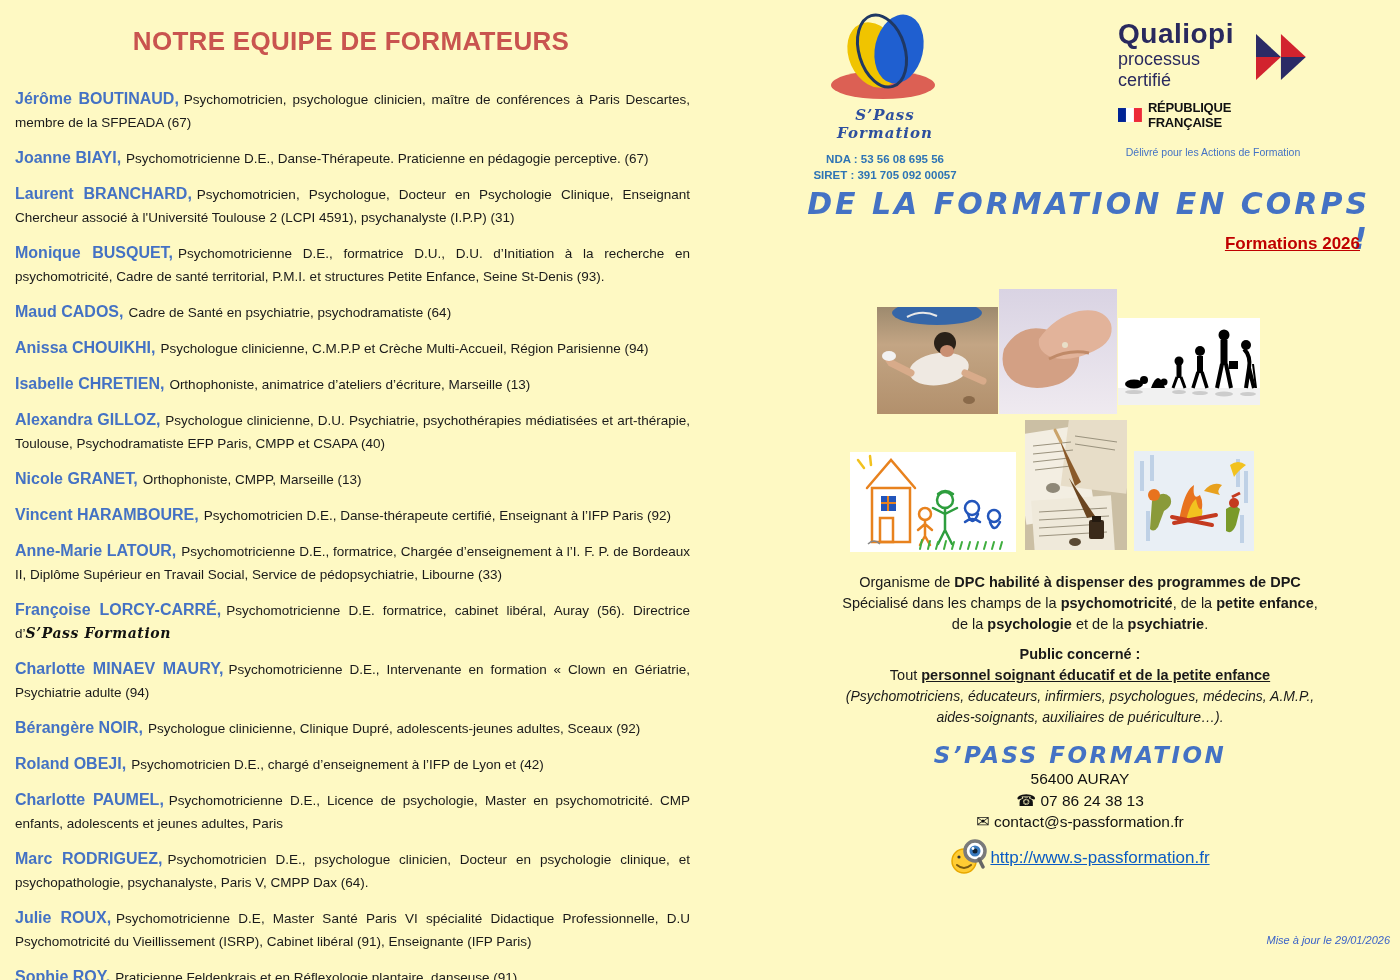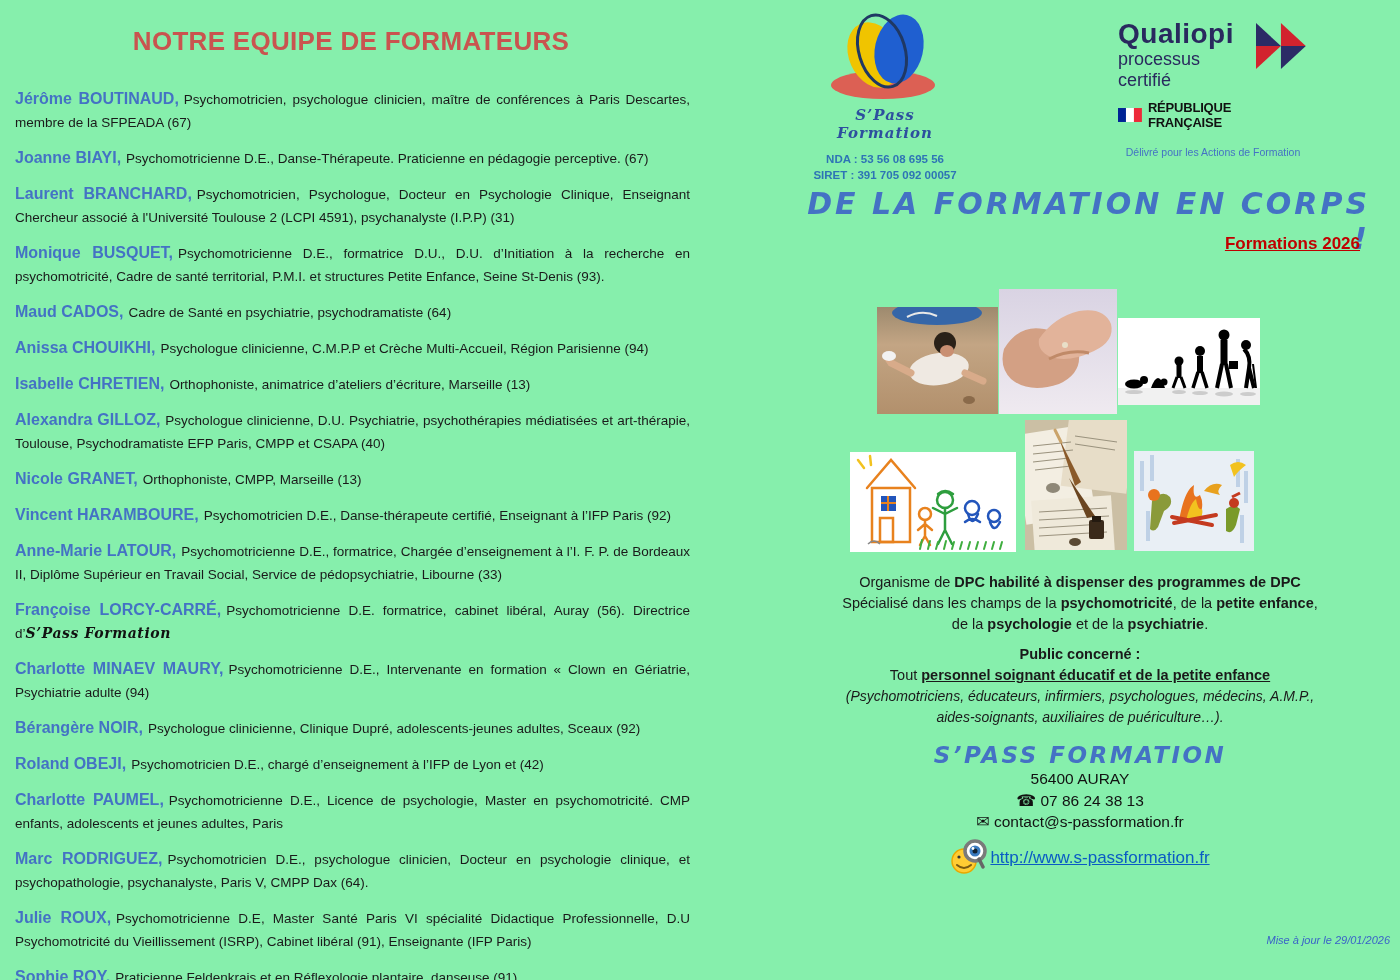--- a/index.html
+++ b/index.html
@@ -1,17 +1,17 @@
 <!DOCTYPE html>
 <html><head>
 <meta charset="utf-8">
 <style>
   html,body { margin:0; padding:0; background:#ffffff; }
   .page {
-    position:relative; width:1400px; height:980px; background:#86efac;
+    position:relative; width:1400px; height:980px; background:#fef9c3;
     font-family:"Liberation Sans", sans-serif; overflow:hidden;
   }
   
   .left-title {
     position:absolute; left:15px; top:26px; width:672px;
     text-align:center; font-size:26px; font-weight:bold; color:#C9544F;
     letter-spacing:0.3px;
   }
   .trainers {
     position:absolute; left:15px; top:88px; width:675px;
@@ -19,21 +19,21 @@
   .trainer { margin:0 0 13px 0; text-align:justify; line-height:22px; }
   .t-name  { color:#4472C4; font-weight:bold; font-size:16px; margin-right:5px;margin-top:12px; }
   .t-desc  { color:#1A1A1A; font-size:13.5px; }
   .t-script{ color:#111111; font-size:14px; font-style:italic; font-weight:600; letter-spacing:0.6px; font-family:"DejaVu Serif", serif; }
   
   .logo-block { position:absolute; left:810px; top:8px; width:150px; text-align:center; }
   .logo-script { font-style:italic; font-weight:600; font-size:15px; color:#2D4F9E; letter-spacing:1px; margin-top:2px; font-family:"DejaVu Serif", serif; }
   .logo-ids { margin-top:9px; font-size:11.5px; font-weight:bold; color:#2E74B5; line-height:16px; }
   
   .qualiopi-block { position:absolute; left:1118px; top:20px; width:190px; }
-  .q-row { display:flex; align-items:flex-start; }
+  .q-row { display:flex; align-items:center; }
   .q-textcol { }
   .q-title { font-size:28px; font-weight:800; color:#29295E; line-height:28px; letter-spacing:0.5px; }
   .q-sub { font-size:18px; color:#29295E; margin-top:1px; }
   .q-arrows { margin-left:4px; margin-top:2px; }
   .rf-row { display:flex; align-items:center; margin-top:9px; }
   .rf-text { font-size:13px; font-weight:bold; color:#111; margin-left:6px; letter-spacing:-0.2px; }
   .q-delivre { margin-top:16px; font-size:10.5px; color:#4472C4; text-align:center; }
   
   .main-title {
     position:absolute; left:790px; top:186px; width:580px; text-align:right;

